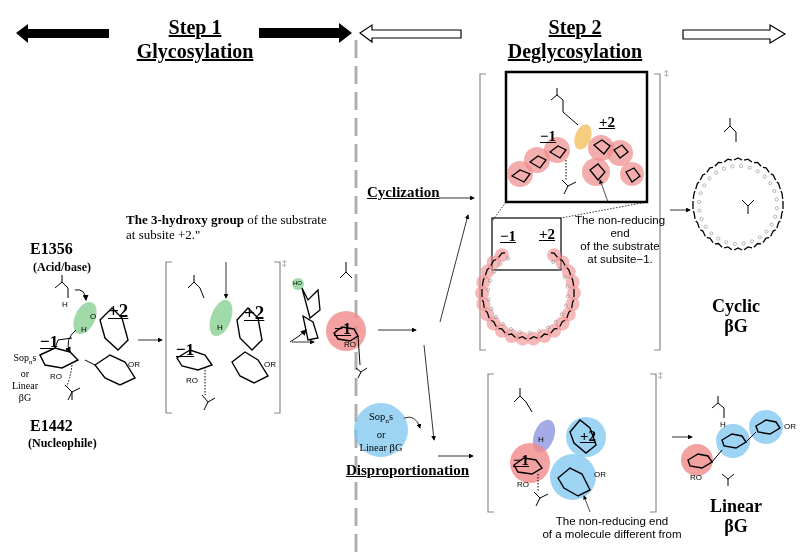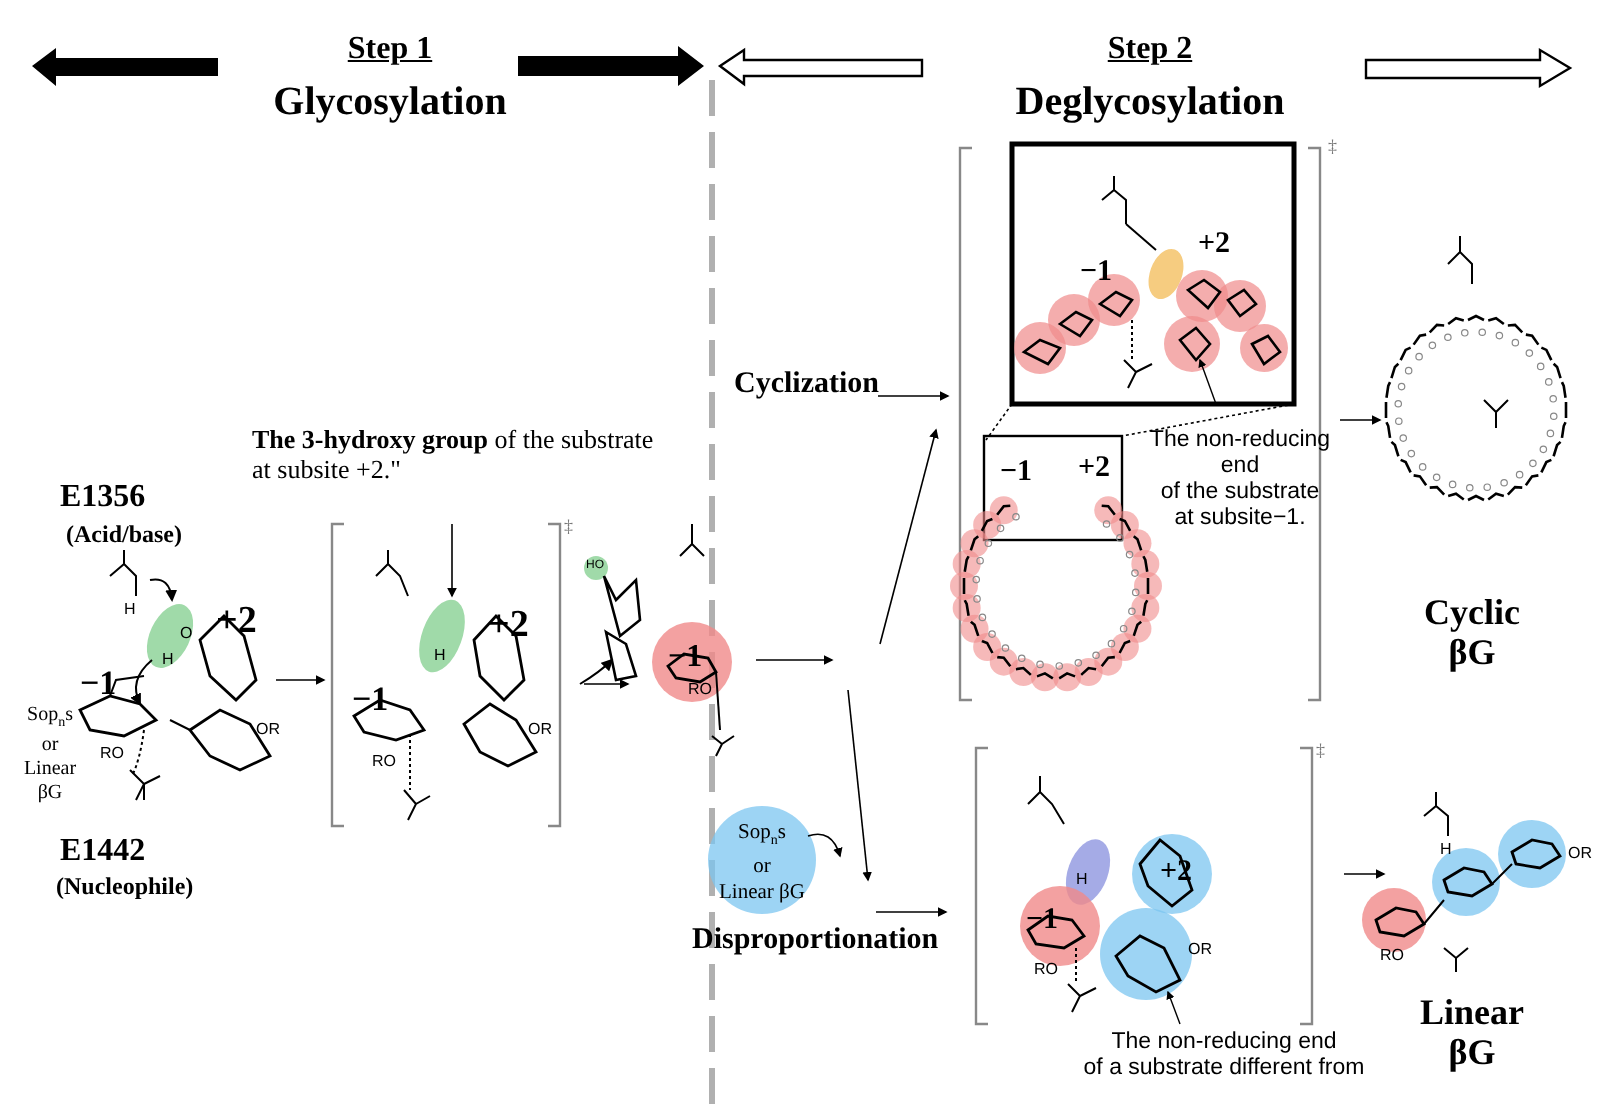--- a/index.html
+++ b/index.html
@@ -1,21 +1,21 @@
 <!DOCTYPE html>
 <html><head>
 <meta charset="utf-8">
 <style>
   html, body { margin:0; padding:0; background:#ffffff; }
   body { width:800px; height:556px; position:relative; overflow:hidden; font-family:"Liberation Serif", serif; color:#000; }
   .abs { position:absolute; }
-  .serif-bold { font-family:"Liberation Serif", serif; font-weight:bold; }
+  .serif-bold { font-family:"Liberation Serif", serif; font-weight:bold;text-decoration:underline; }
   .serif { font-family:"Liberation Serif", serif; }
   .sans { font-family:"Liberation Sans", sans-serif; }
-  .step-title { text-decoration:underline; font-size:16px; text-align:center; }
+  .step-title { text-decoration:underline; font-size:20px; text-align:center; }
   .step-sub { font-size:20px; text-align:center; }
   .label-b { font-size:16px; font-weight:bold; font-family:"Liberation Serif", serif; }
   .label-small-b { font-size:12px; font-weight:bold; font-family:"Liberation Serif", serif; }
   .note { font-size:11.5px; line-height:13px; text-align:center; font-family:Liberation Sans, sans-serif; }
   .chem { font-family:"Liberation Sans", sans-serif; font-size:8px; }
   .sub-label { font-size:18px; font-weight:bold; font-family:"Liberation Serif", serif; }
   .dagger { font-size:9px; color:#777; font-family:"Liberation Serif", serif; }
 </style>
 </head>
 <body>
@@ -363,21 +363,21 @@
 
 <div class="abs serif-bold" style="left:513px;top:452px;font-size:15px;">−1</div>
 <div class="abs serif-bold" style="left:580px;top:428px;font-size:15px;">+2</div>
 <div class="abs dagger" style="left:658px;top:370px;">‡</div>
 <div class="abs sans chem" style="left:538px;top:435px;">H</div>
 <div class="abs sans chem" style="left:594px;top:470px;">OR</div>
 <div class="abs sans chem" style="left:517px;top:480px;">RO</div>
 
 <div class="abs note" style="left:527px;top:515px;width:170px;">
   <div>The non-reducing end</div>
-  <div>of a substrate different from</div>
+  <div>of a molecule different from</div>
 </div>
 
 <div class="abs sans chem" style="left:720px;top:420px;">H</div>
 <div class="abs sans chem" style="left:784px;top:422px;">OR</div>
 <div class="abs sans chem" style="left:690px;top:473px;">RO</div>
 
 <div class="abs sub-label" style="left:706px;top:496px;width:60px;text-align:center;line-height:20px;">
   <div>Linear</div>
   <div>βG</div>
 </div>

